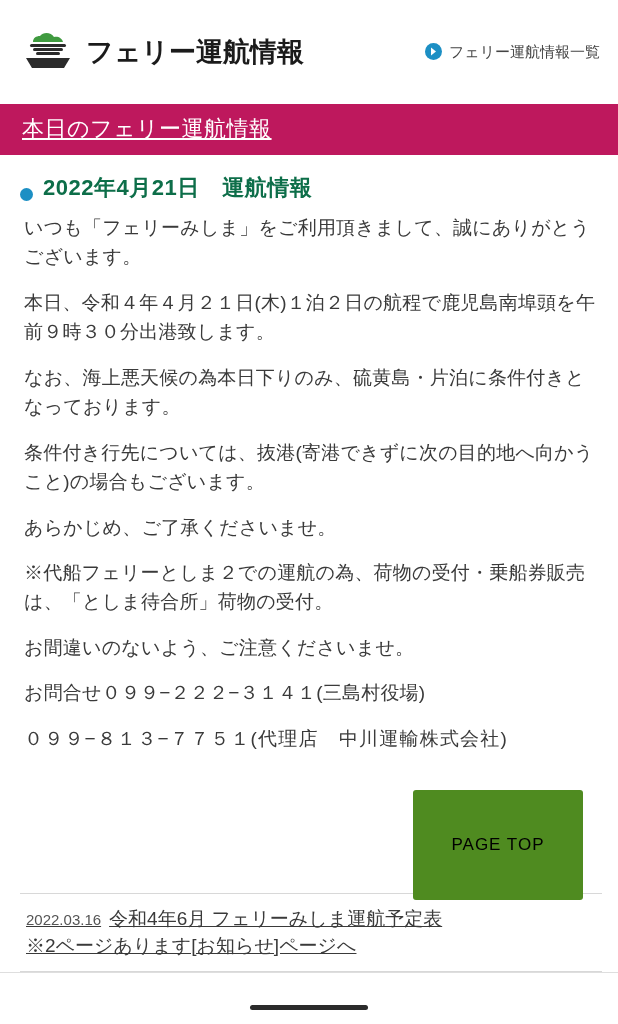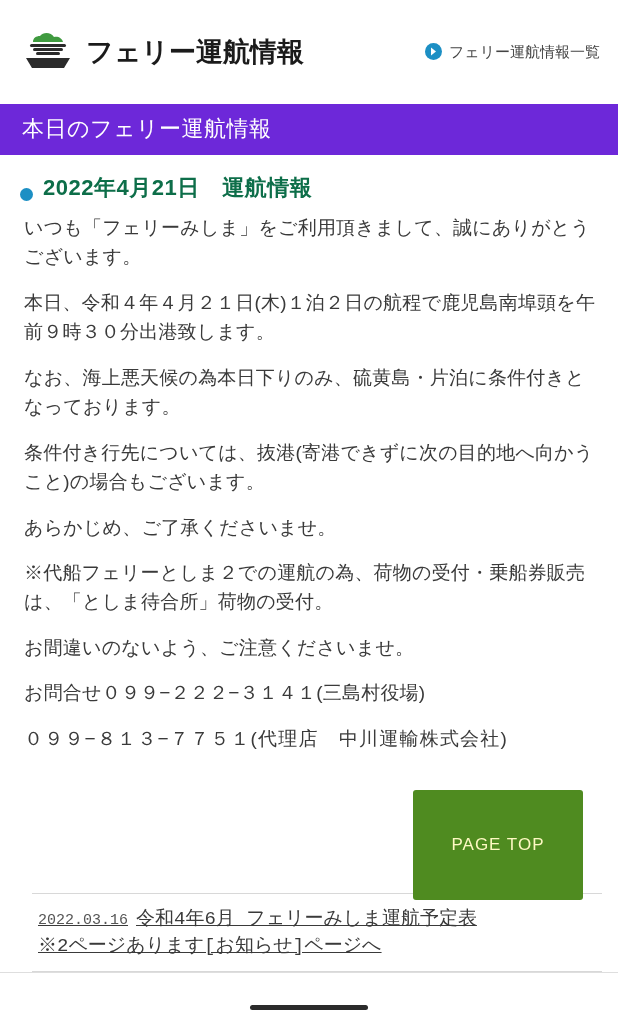--- a/index.html
+++ b/index.html
@@ -66,26 +66,27 @@
     padding-right: 4px;
   }
   .arrow-icon {
     width: 17px;
     height: 17px;
     flex: 0 0 auto;
   }
 
   
   .section-title-bar {
-    background: #6d28d9;
+    background: #be185d;
     color: #ffffff;
     font-size: 22px;
     padding: 10px 0 11px 22px;
     letter-spacing: 0.5px;
     flex: 0 0 auto;
+    text-decoration: underline;
   }
 
   
   .article {
     padding: 14px 20px 0 20px;
     flex: 1 1 auto;
     overflow: hidden;
   }
   .article-headline {
     display: flex;
@@ -116,23 +117,22 @@
     padding-left: 4px;
     letter-spacing: 0.2px;
   }
   .para.wide {
     letter-spacing: 1.2px;
   }
 
   
   .news-list {
     border-top: 1px solid #d8d8d8;
-    margin: 6px 16px 0 32px;
-    flex: 0 0 auto;
-    font-family: Liberation Mono, monospace;
+    margin: 6px 16px 0 20px;
+    flex: 0 0 auto;
   }
   .news-item {
     border-bottom: 1px solid #d8d8d8;
     padding: 12px 6px 12px 6px;
     display: block;
     font-size: 19px;
     color: #3a3a3a;
     line-height: 1.4;
   }
   .news-date {
@@ -151,21 +151,21 @@
   }
 
   
   .page-top {
     position: absolute;
     right: 35px;
     bottom: 124px;
     width: 170px;
     height: 110px;
     background: #4f8b20;
-    color: #fef9c3;
+    color: #000000;
     display: flex;
     align-items: center;
     justify-content: center;
     font-size: 17px;
     letter-spacing: 1px;
     border: none;
     border-radius: 3px;
     cursor: pointer;
     font-family: "Liberation Sans", sans-serif;
   }

